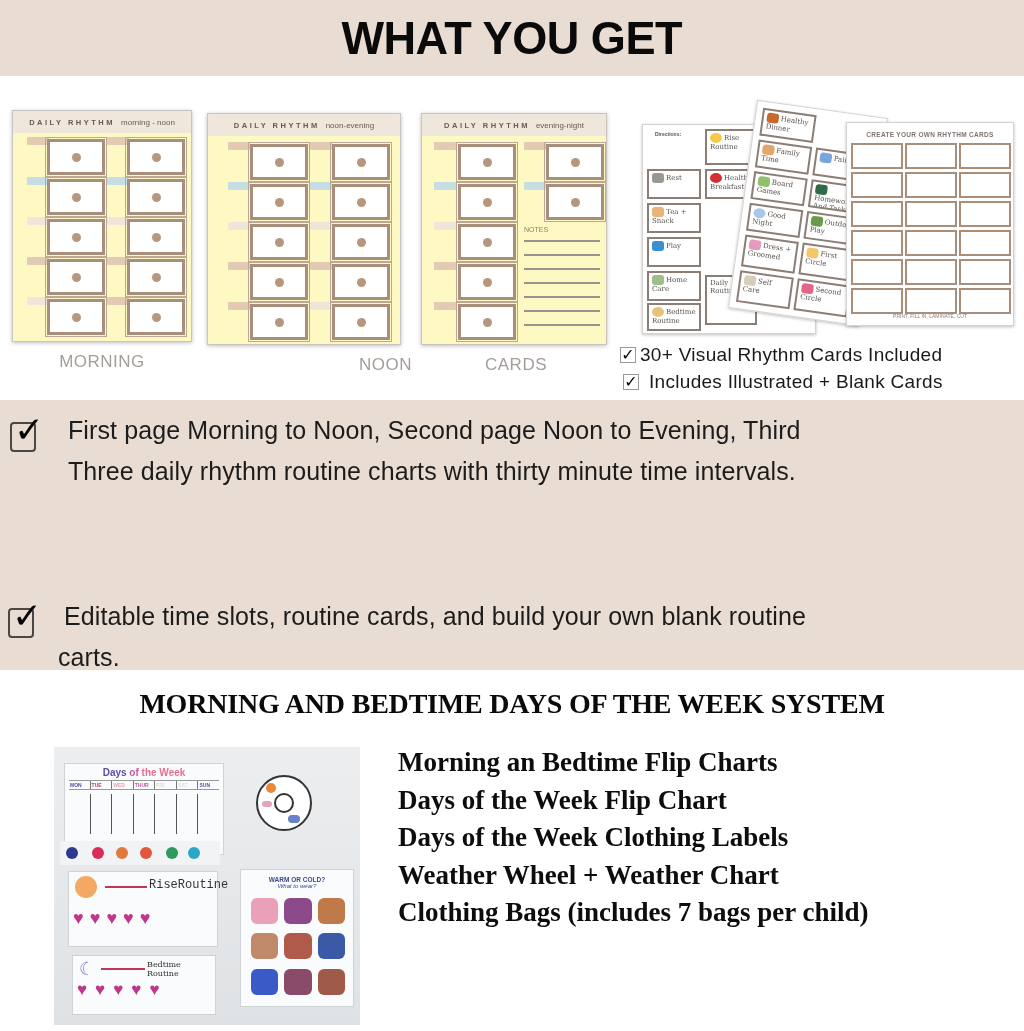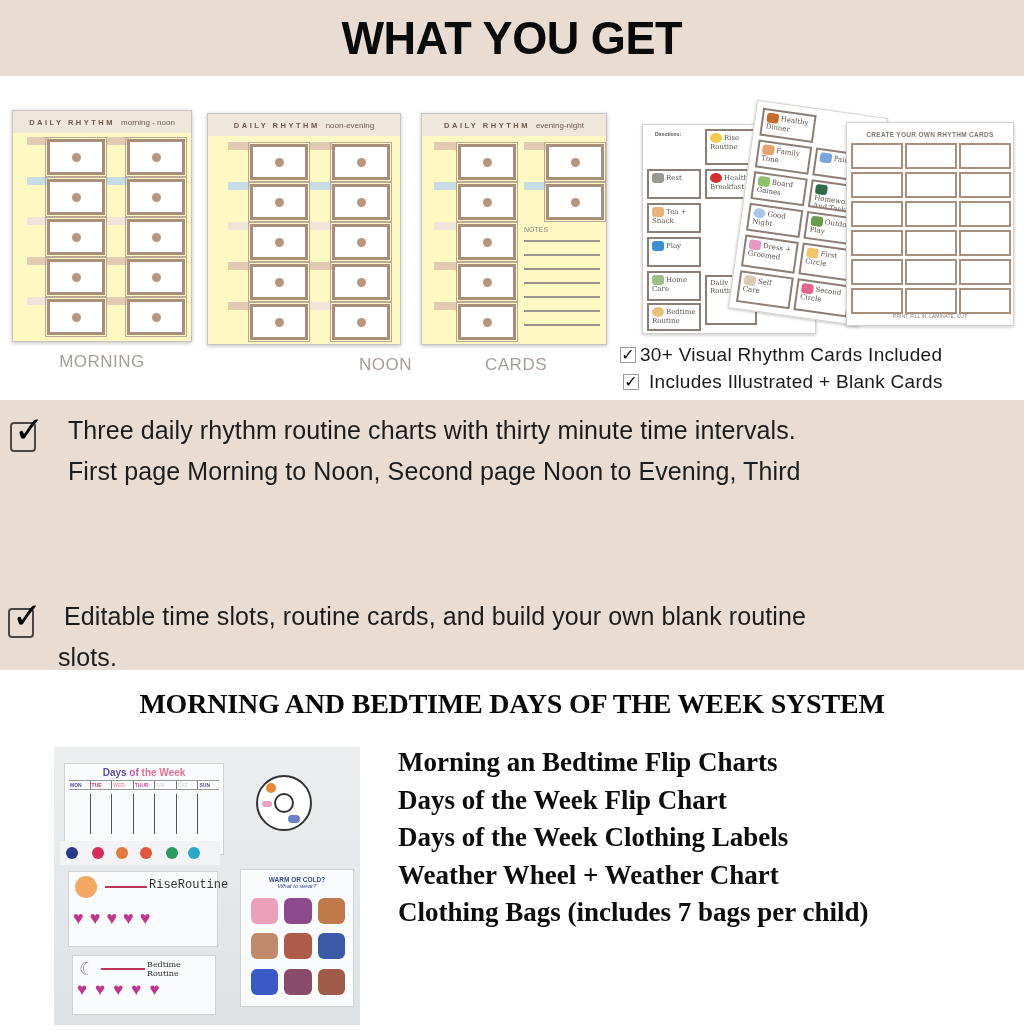--- a/index.html
+++ b/index.html
@@ -215,32 +215,32 @@
   </div>
 </div>
 
 <div class="features-band">
   <div class="feature" style="top:10px;">
     <div class="check-box">
       <div class="box"></div>
       <div class="mark">✓</div>
     </div>
     <div class="feature-text" style="margin-left:18px;">
+      <div>First page Morning to Noon, Second page Noon to Evening, Third</div>
       <div>Three daily rhythm routine charts with thirty minute time intervals.</div>
-      <div>First page Morning to Noon, Second page Noon to Evening, Third</div>
     </div>
   </div>
   <div class="feature" style="top:196px;">
     <div class="check-box">
       <div class="box" style="left:2px;"></div>
       <div class="mark" style="left:6px;">✓</div>
     </div>
     <div class="feature-text" style="margin-left:14px;">
       <div>Editable time slots, routine cards, and build your own blank routine</div>
-      <div style="margin-left:-6px;">slots.</div>
+      <div style="margin-left:-6px;">carts.</div>
     </div>
   </div>
 </div>
 
 <div class="section-title">MORNING AND BEDTIME DAYS OF THE WEEK SYSTEM</div>
 
 <div class="photo">
   <div class="wall-shade"></div>
 
   <div style="position:absolute;left:10px;top:16px;width:160px;height:92px;background:#fafbfc;border:1px solid #cfd3d6;">

